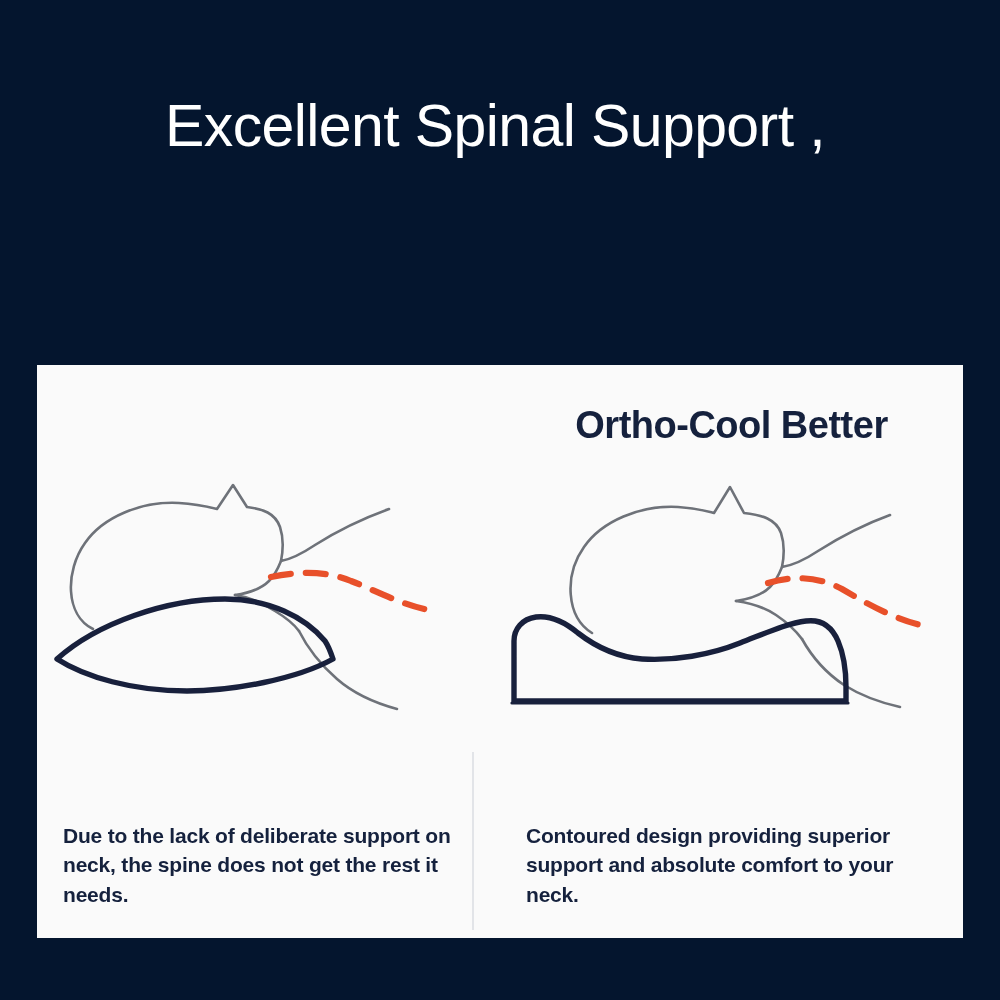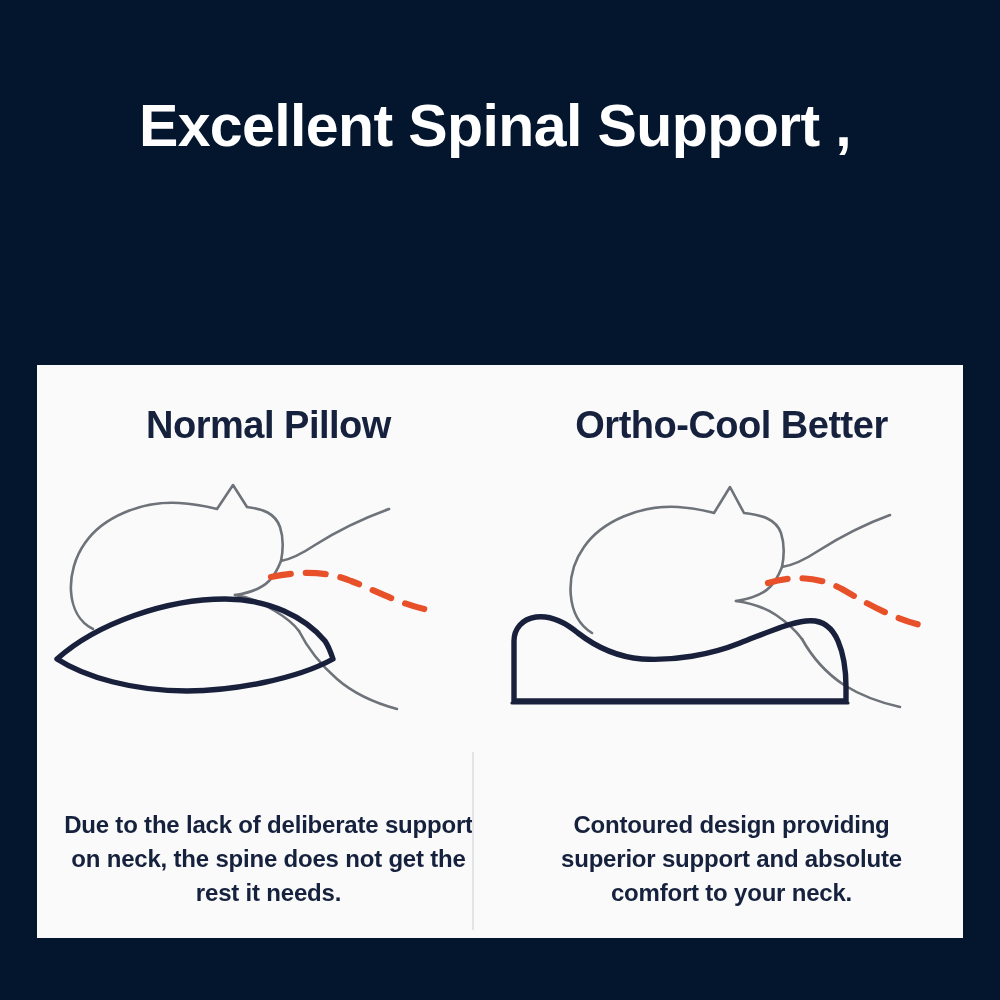--- a/index.html
+++ b/index.html
@@ -17,21 +17,21 @@
 
   
   .headline {
     position: absolute;
     left: 0;
     top: 88px;
     width: 990px;
     text-align: center;
     color: #ffffff;
     font-size: 59px;
-    font-weight: bold;
+    font-weight: normal;
     line-height: 1.32;
     letter-spacing: -0.6px;
     padding: 0 32px;
     box-sizing: border-box;
   }
   .headline .line {
     display: block;
     white-space: nowrap;
   }
 
@@ -81,23 +81,22 @@
     height: 100%;
   }
 
   .caption {
     position: absolute;
     left: 0;
     bottom: 28px;
     width: 100%;
     padding: 0 26px;
     box-sizing: border-box;
-    text-align: center;
     color: #15213d;
-    font-size: 24px;
+    font-size: 21px;
     font-weight: bold;
     line-height: 1.42;
     letter-spacing: -0.2px;
   }
 
   .divider {
     position: absolute;
     left: 472px;
     top: 752px;
     width: 2px;
@@ -109,21 +108,20 @@
 <body>
 
 <div class="headline">
   <span class="line">Excellent Spinal Support ,</span>
 </div>
 
 <div class="card">
   <div class="columns">
 
     <div class="column">
-      <div class="col-heading">Normal Pillow</div>
 
       <div class="illustration">
         <svg viewBox="0 0 463 270" xmlns="http://www.w3.org/2000/svg">
 
           <g fill="none" stroke="#6e7279" stroke-width="2.6" stroke-linecap="round" stroke-linejoin="round">
             <path d="M 56 164
                      C 28 150, 28 106, 48 78
                      C 66 52, 104 36, 142 38
                      C 160 39, 172 42, 180 44
                      L 196 20

